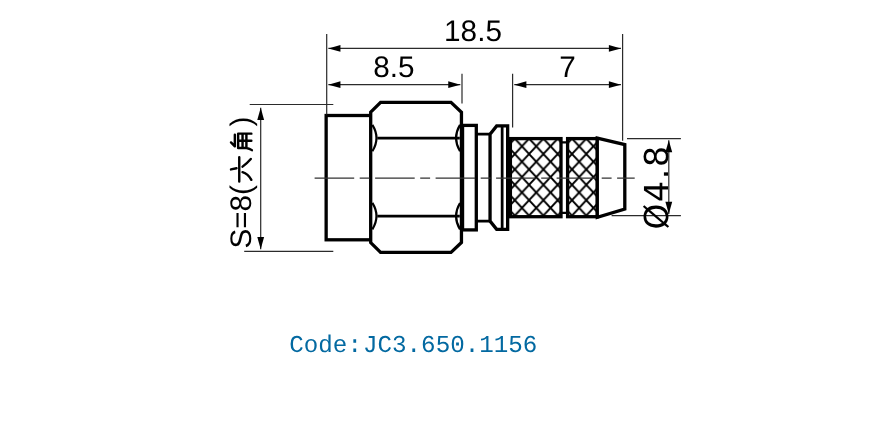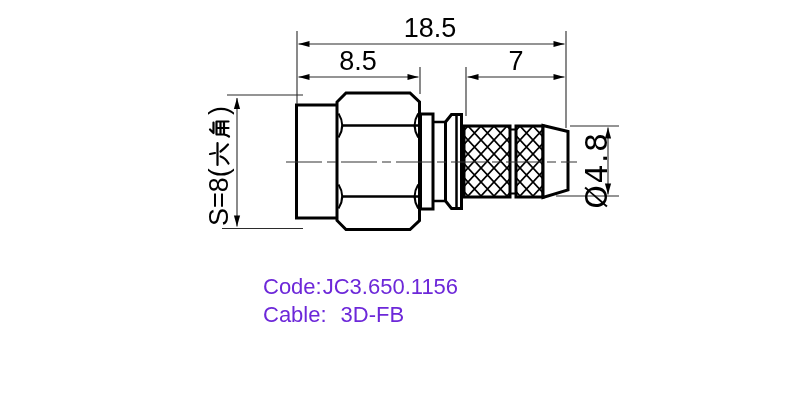--- a/index.html
+++ b/index.html
@@ -1,21 +1,21 @@
 <!DOCTYPE html>
 <html><head>
 <meta charset="utf-8">
 <style>
   html,body{margin:0;padding:0;background:#ffffff;}
   .stage{position:relative;width:800px;height:400px;background:#ffffff;overflow:hidden;
          font-family:"Liberation Sans",sans-serif;}
   .stage svg{position:absolute;left:0;top:0;}
   .dim-text{font-family:"Liberation Sans",sans-serif;font-size:27px;fill:#000;}
   .dia-text{font-family:"DejaVu Sans","Liberation Sans",sans-serif;font-size:30px;fill:#000;letter-spacing:1.5px;}
-  .notes{position:absolute;left:263px;top:273px;font-size:22px;line-height:27.5px;color:#6d28d9;}
+  .notes{position:absolute;left:263px;top:301px;font-size:22px;line-height:27.5px;color:#0369a1;font-family:Liberation Mono, monospace;}
   .note-line{white-space:pre;}
   .note-line .v1{margin-left:1px;}
   .note-line .v2{margin-left:8px;}
   .note-line .v3{margin-left:14px;}
   .thin{stroke:#2b2b2b;stroke-width:1.1;fill:none;}
   .thick{stroke:#000;stroke-width:3;fill:#fff;}
   .mid{stroke:#000;stroke-width:2.5;fill:none;}
   .arcline{stroke:#000;stroke-width:2;fill:none;}
   .glyph{stroke:#000;stroke-width:2.2;fill:none;stroke-linecap:round;stroke-linejoin:round;}
 </style>
@@ -88,15 +88,14 @@
     <g>
       <line x1="608" y1="127.5" x2="608" y2="194.5" class="thin" marker-start="url(#arr)" marker-end="url(#arr)"></line>
       <text transform="translate(599,170) rotate(-90)" x="0" y="8" text-anchor="middle" class="dia-text">Ø4.8</text>
     </g>
 
     <line x1="286" y1="162" x2="577" y2="162" stroke="#333" stroke-width="1.2" stroke-dasharray="36 5 9 5"></line>
   </svg>
 
   <div class="notes">
     <div class="note-line"><span>Code:</span><span class="v1">JC3.650.1156</span></div>
-    <div class="note-line"><span>Cable:</span><span class="v3">3D-FB</span></div>
   </div>
 </div>
 
 </body></html>

